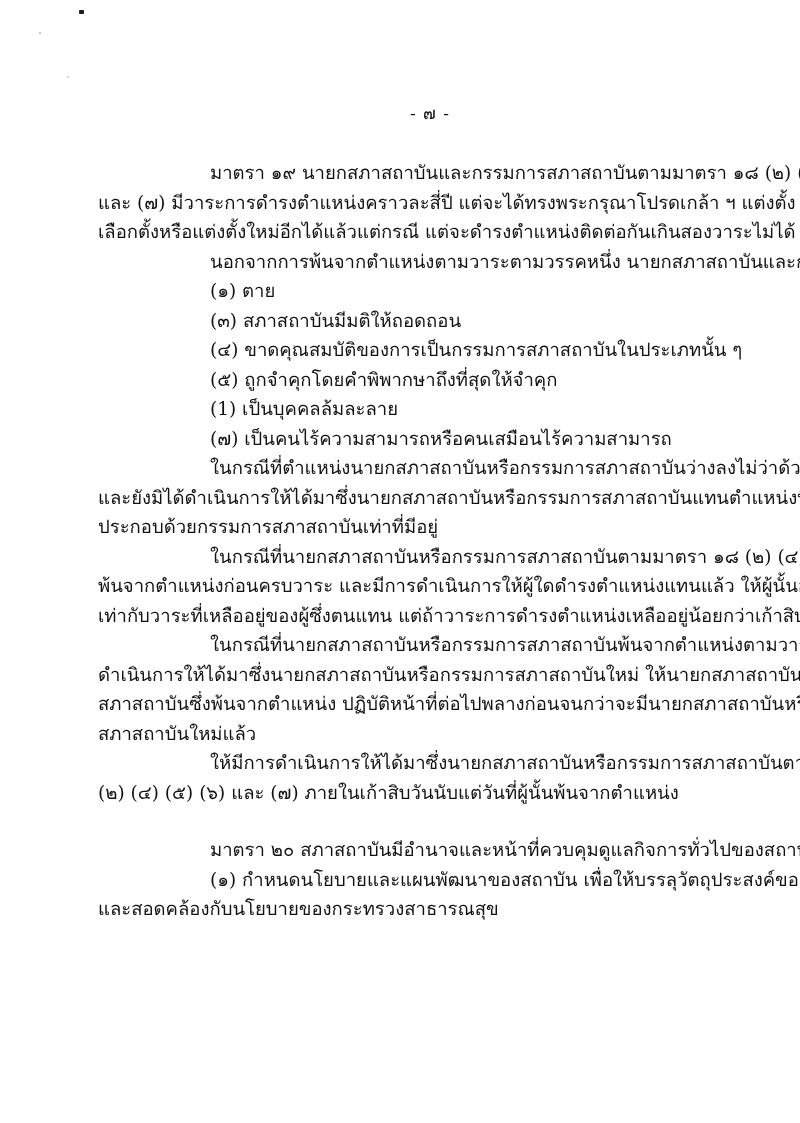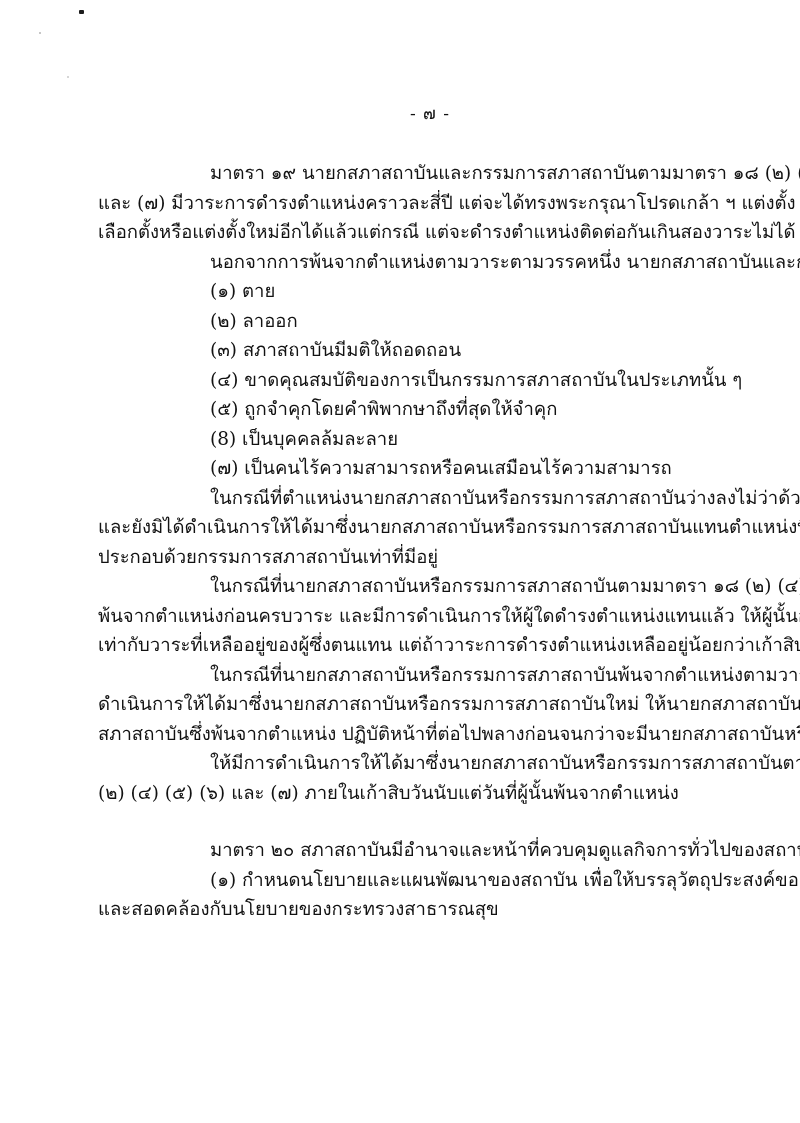--- a/index.html
+++ b/index.html
@@ -62,35 +62,35 @@
 <div class="page">
 
   <div class="page-number">- ๗ -</div>
 
   <div class="content">
     <div class="line indent">มาตรา ๑๙  นายกสภาสถาบันและกรรมการสภาสถาบันตามมาตรา ๑๘ (๒) (๔) (๕) (๖)</div>
     <div class="line fill">และ (๗) มีวาระการดำรงตำแหน่งคราวละสี่ปี แต่จะได้ทรงพระกรุณาโปรดเกล้า ฯ แต่งตั้ง หรืออาจได้รับ</div>
     <div class="line">เลือกตั้งหรือแต่งตั้งใหม่อีกได้แล้วแต่กรณี แต่จะดำรงตำแหน่งติดต่อกันเกินสองวาระไม่ได้</div>
     <div class="line indent">นอกจากการพ้นจากตำแหน่งตามวาระตามวรรคหนึ่ง นายกสภาสถาบันและกรรมการ</div>
     <div class="line indent">(๑) ตาย</div>
-    <div class="line indent">(๒) ลาออก</div>
     <div class="line indent">(๓) สภาสถาบันมีมติให้ถอดถอน</div>
     <div class="line indent">(๔) ขาดคุณสมบัติของการเป็นกรรมการสภาสถาบันในประเภทนั้น ๆ</div>
     <div class="line indent">(๕) ถูกจำคุกโดยคำพิพากษาถึงที่สุดให้จำคุก</div>
-    <div class="line indent">(8) เป็นบุคคลล้มละลาย</div>
+    <div class="line indent">(1) เป็นบุคคลล้มละลาย</div>
     <div class="line indent">(๗) เป็นคนไร้ความสามารถหรือคนเสมือนไร้ความสามารถ</div>
     <div class="line indent">ในกรณีที่ตำแหน่งนายกสภาสถาบันหรือกรรมการสภาสถาบันว่างลงไม่ว่าด้วยเหตุใด</div>
     <div class="line fill">และยังมิได้ดำเนินการให้ได้มาซึ่งนายกสภาสถาบันหรือกรรมการสภาสถาบันแทนตำแหน่งที่ว่าง ให้สภาสถาบัน</div>
     <div class="line">ประกอบด้วยกรรมการสภาสถาบันเท่าที่มีอยู่</div>
     <div class="line indent fill">ในกรณีที่นายกสภาสถาบันหรือกรรมการสภาสถาบันตามมาตรา ๑๘ (๒) (๔) (๕) (๖) และ (๗)</div>
     <div class="line fill">พ้นจากตำแหน่งก่อนครบวาระ และมีการดำเนินการให้ผู้ใดดำรงตำแหน่งแทนแล้ว ให้ผู้นั้นอยู่ในตำแหน่งเพียง</div>
     <div class="line fill">เท่ากับวาระที่เหลืออยู่ของผู้ซึ่งตนแทน แต่ถ้าวาระการดำรงตำแหน่งเหลืออยู่น้อยกว่าเก้าสิบวันจะไม่ดำเนินการ</div>
     <div class="line indent">ในกรณีที่นายกสภาสถาบันหรือกรรมการสภาสถาบันพ้นจากตำแหน่งตามวาระแต่ยังมิได้</div>
     <div class="line fill">ดำเนินการให้ได้มาซึ่งนายกสภาสถาบันหรือกรรมการสภาสถาบันใหม่ ให้นายกสภาสถาบันหรือกรรมการ</div>
     <div class="line fill">สภาสถาบันซึ่งพ้นจากตำแหน่ง ปฏิบัติหน้าที่ต่อไปพลางก่อนจนกว่าจะมีนายกสภาสถาบันหรือกรรมการ</div>
+    <div class="line">สภาสถาบันใหม่แล้ว</div>
     <div class="line indent">ให้มีการดำเนินการให้ได้มาซึ่งนายกสภาสถาบันหรือกรรมการสภาสถาบันตามมาตรา ๑๘</div>
     <div class="line">(๒) (๔) (๕) (๖) และ (๗) ภายในเก้าสิบวันนับแต่วันที่ผู้นั้นพ้นจากตำแหน่ง</div>
     <div class="line indent gap-before">มาตรา ๒๐  สภาสถาบันมีอำนาจและหน้าที่ควบคุมดูแลกิจการทั่วไปของสถาบัน อำนาจและ</div>
     <div class="line indent">(๑) กำหนดนโยบายและแผนพัฒนาของสถาบัน เพื่อให้บรรลุวัตถุประสงค์ของสถาบัน</div>
     <div class="line">และสอดคล้องกับนโยบายของกระทรวงสาธารณสุข</div>
   </div>
 
   <span class="speck s1"></span>
   <span class="speck s2"></span>
   <span class="speck s3"></span>

